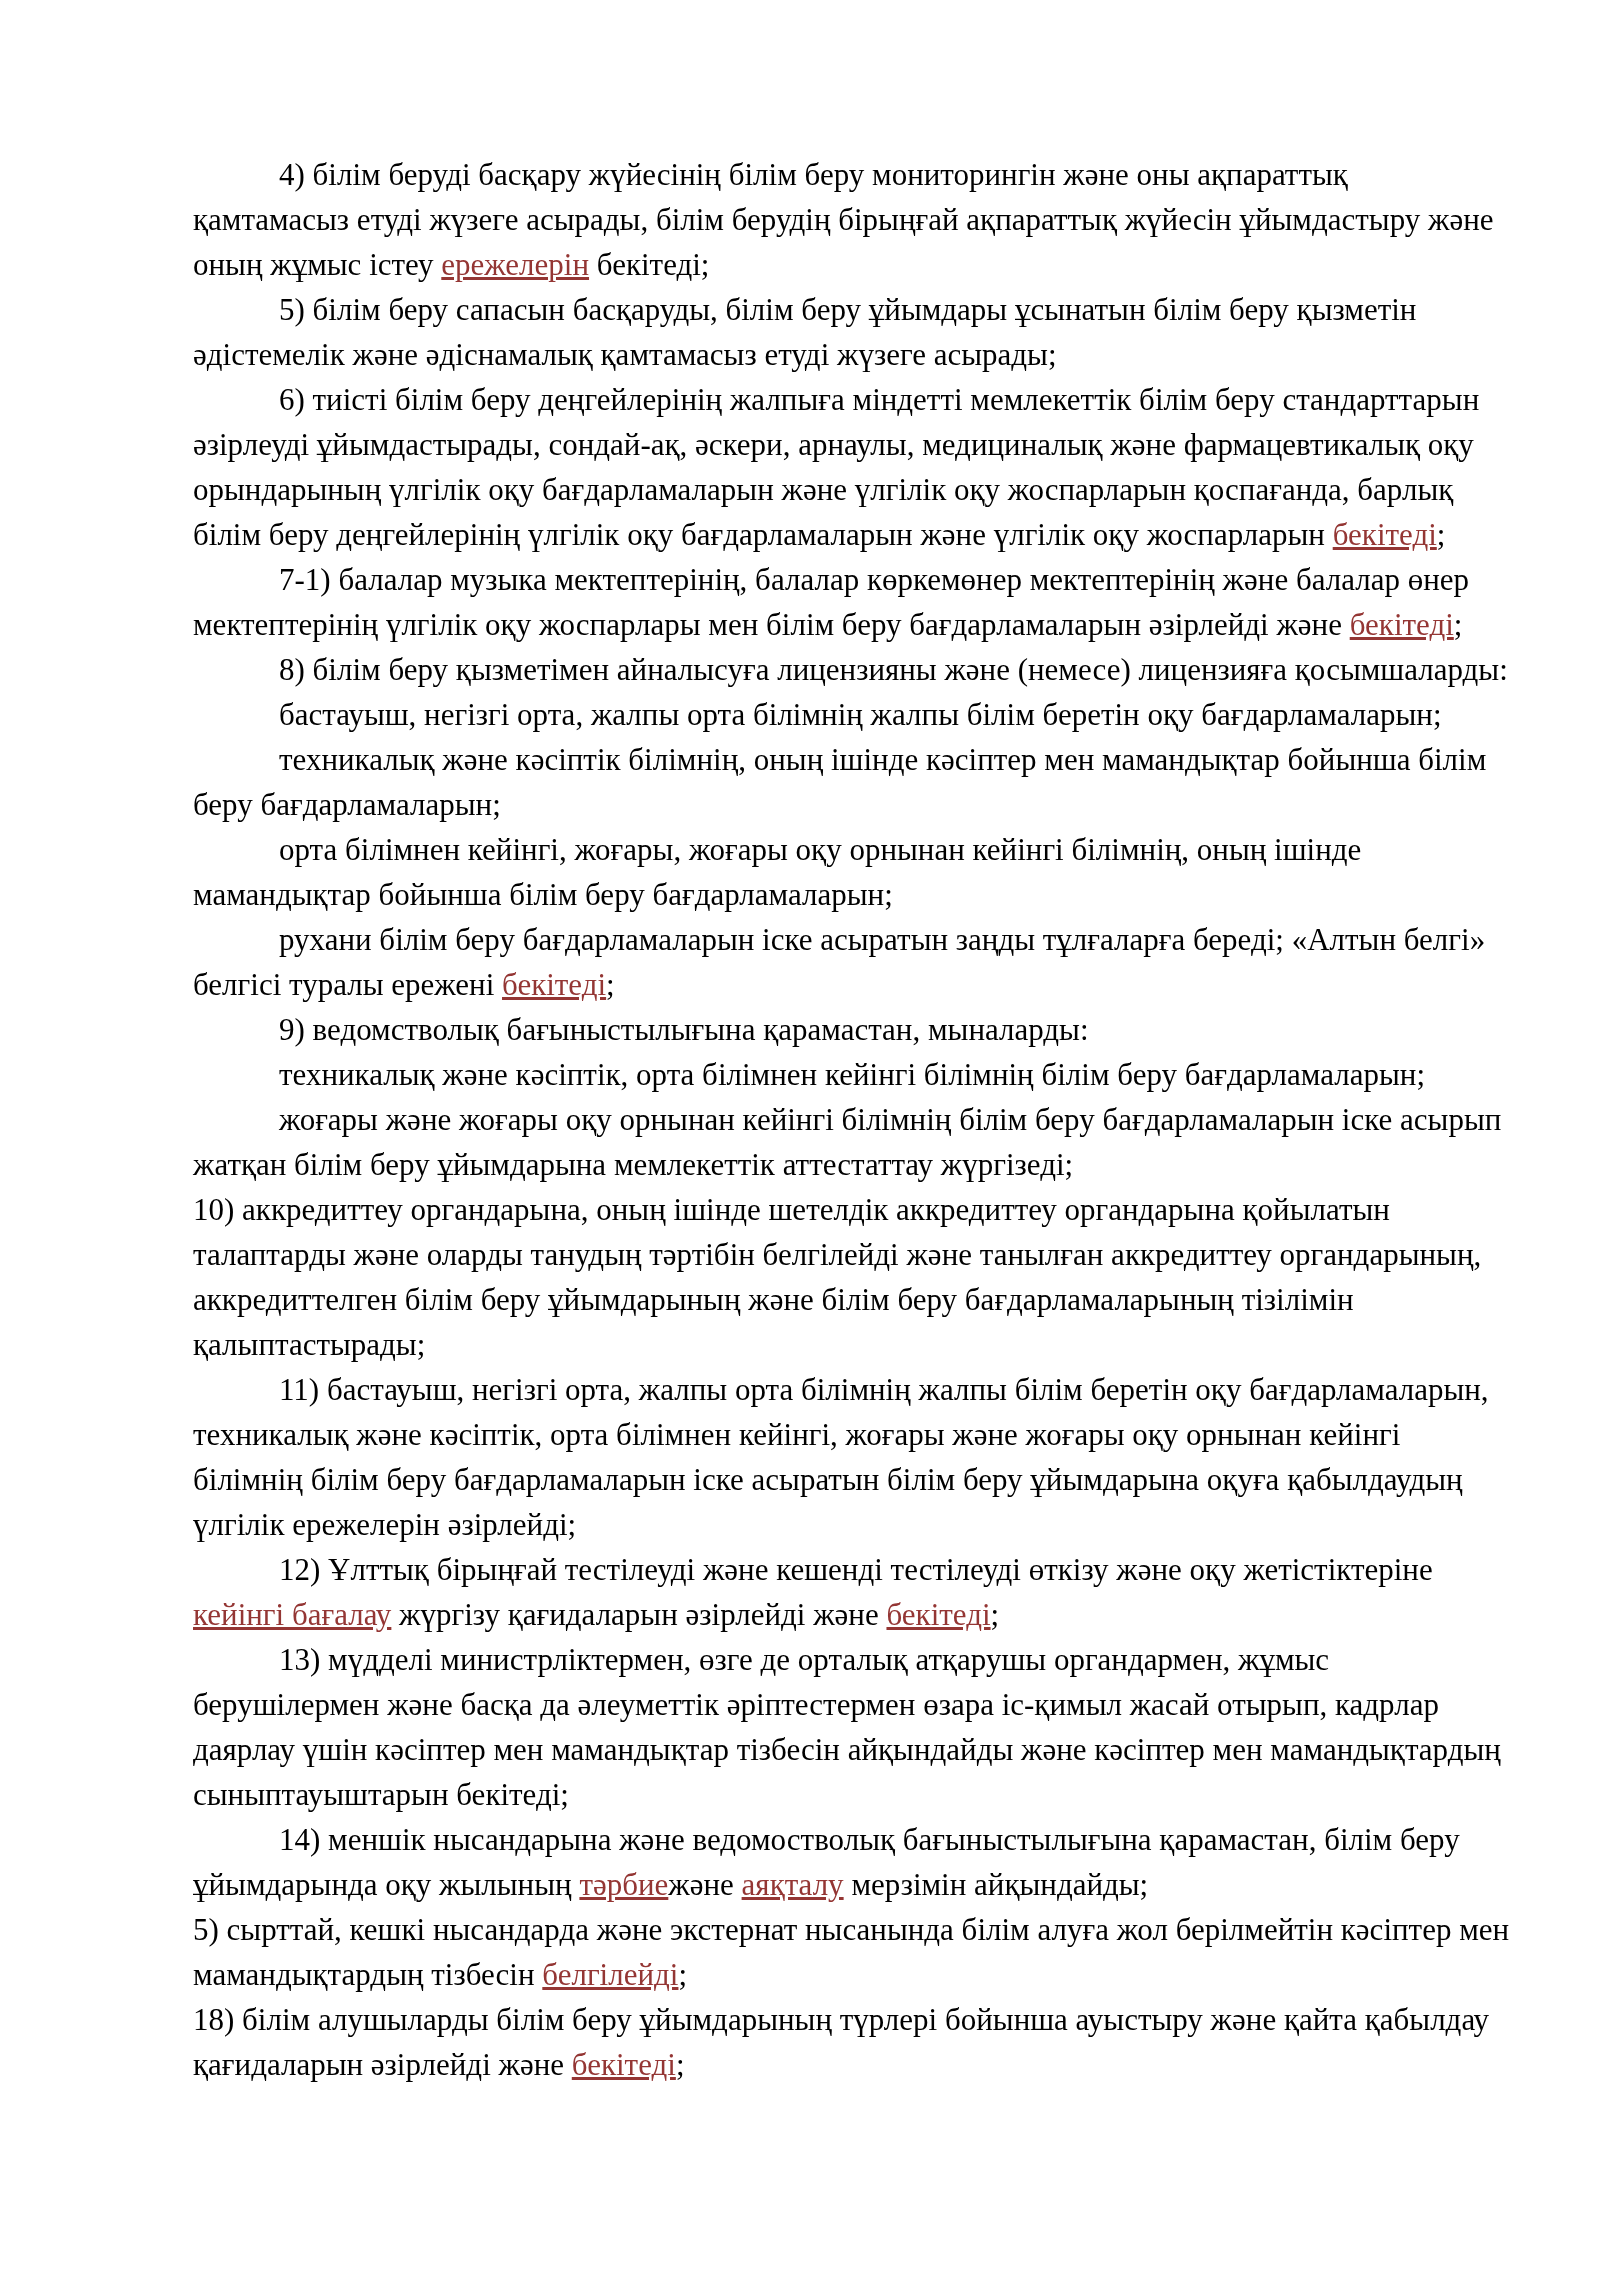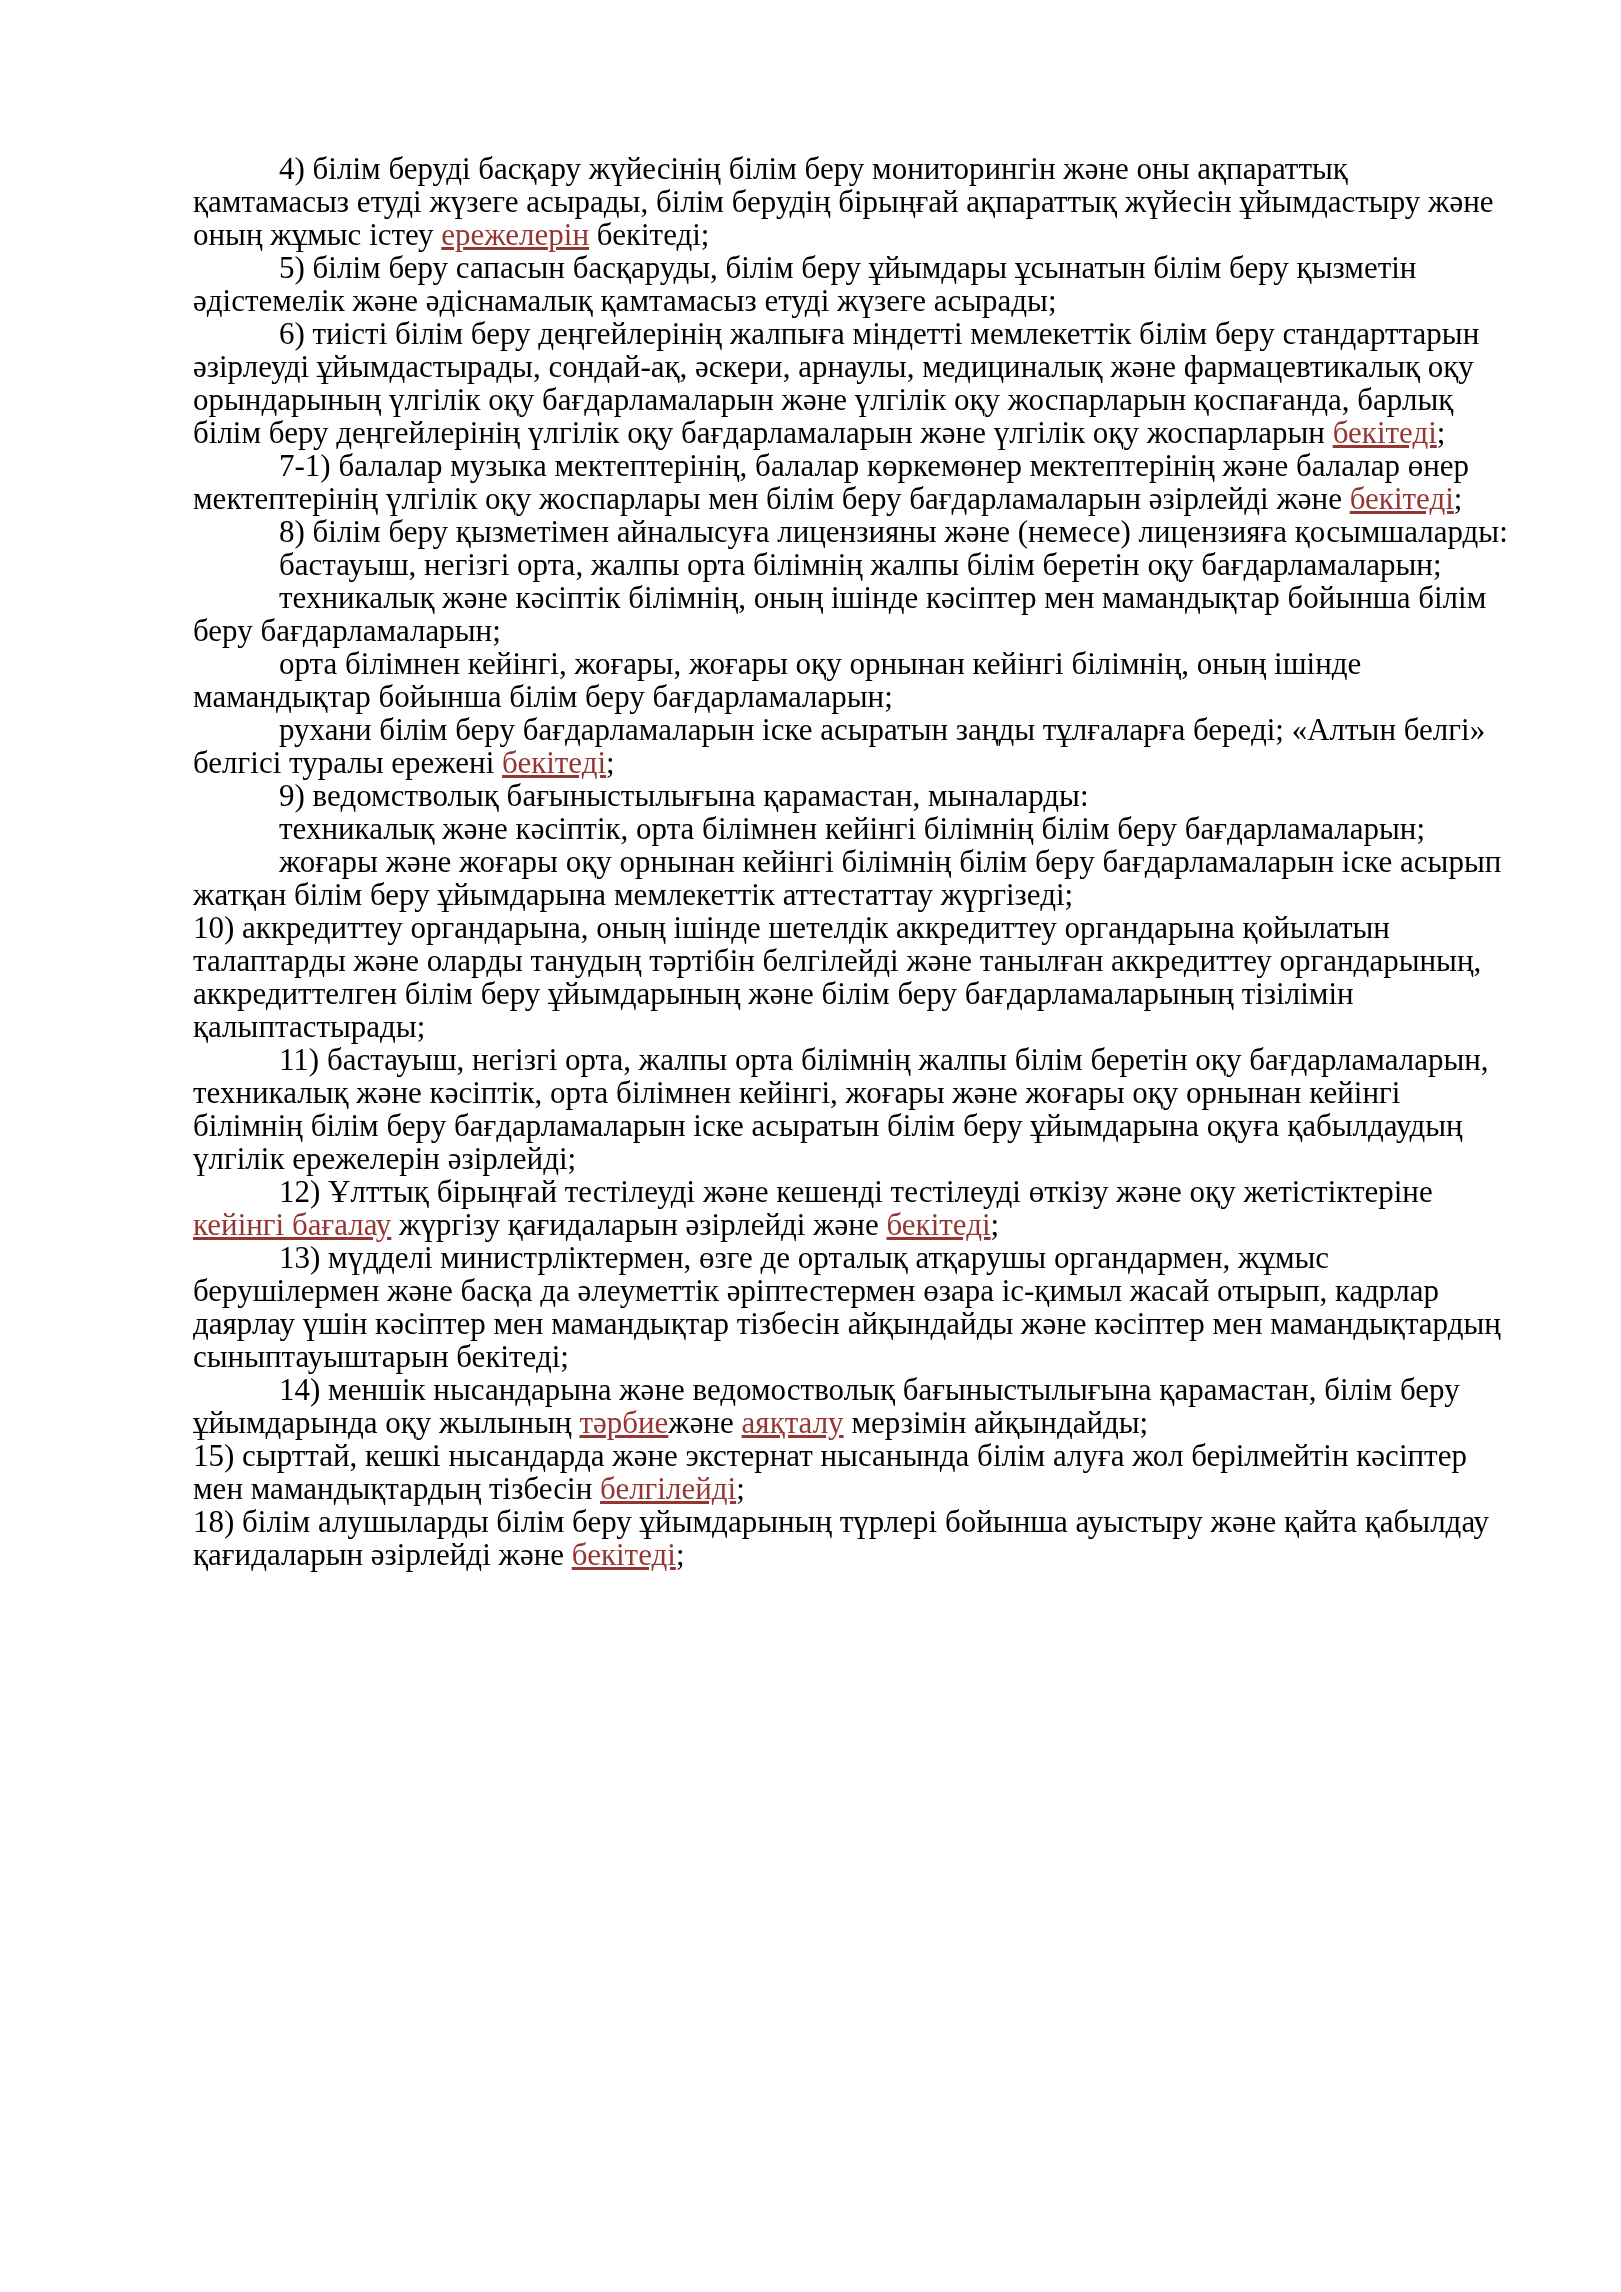--- a/index.html
+++ b/index.html
@@ -19,21 +19,21 @@
     width:1621px;height:2293px;
     background:var(--bg);
     overflow:hidden;
   }
   .doc-body{
     position:absolute;
     left:193px;
     top:152px;
     width:1318px;
     font-size:31px;
-    line-height:33px;
+    line-height:45px;
     color:var(--text);
     text-align:left;
   }
   p.para{
     margin:0;
     padding:0;
     text-indent:0;
   }
   p.para.indent{
     text-indent:86px;
@@ -60,17 +60,17 @@
       <p class="para indent"><span>орта білімнен кейінгі, жоғары, жоғары оқу орнынан кейінгі білімнің, оның ішінде мамандықтар бойынша білім беру бағдарламаларын;</span></p>
       <p class="para indent"><span>рухани білім беру бағдарламаларын іске асыратын заңды тұлғаларға береді; «Алтын белгі» белгісі туралы ережені </span><a class="doc-link">бекітеді</a><span>;</span></p>
       <p class="para indent"><span>9) ведомстволық бағыныстылығына қарамастан, мыналарды:</span></p>
       <p class="para indent"><span>техникалық және кәсіптік, орта білімнен кейінгі білімнің білім беру бағдарламаларын;</span></p>
       <p class="para indent"><span>жоғары және жоғары оқу орнынан кейінгі білімнің білім беру бағдарламаларын іске асырып жатқан білім беру ұйымдарына мемлекеттік аттестаттау жүргізеді;</span></p>
       <p class="para"><span>10) аккредиттеу органдарына, оның ішінде шетелдік аккредиттеу органдарына қойылатын талаптарды және оларды танудың тәртібін белгілейді және танылған аккредиттеу органдарының, аккредиттелген білім беру ұйымдарының және білім беру бағдарламаларының тізілімін қалыптастырады;</span></p>
       <p class="para indent"><span>11) бастауыш, негізгі орта, жалпы орта білімнің жалпы білім беретін оқу бағдарламаларын, техникалық және кәсіптік, орта білімнен кейінгі, жоғары және жоғары оқу орнынан кейінгі білімнің білім беру бағдарламаларын іске асыратын білім беру ұйымдарына оқуға қабылдаудың үлгілік ережелерін әзірлейді;</span></p>
       <p class="para indent"><span>12) Ұлттық бірыңғай тестілеуді және кешенді тестілеуді өткізу және оқу жетістіктеріне </span><a class="doc-link">кейінгі бағалау</a><span> жүргізу қағидаларын әзірлейді және </span><a class="doc-link">бекітеді</a><span>;</span></p>
       <p class="para indent"><span>13) мүдделі министрліктермен, өзге де орталық атқарушы органдармен, жұмыс берушілермен және басқа да әлеуметтік әріптестермен өзара іс-қимыл жасай отырып, кадрлар даярлау үшін кәсіптер мен мамандықтар тізбесін айқындайды және кәсіптер мен мамандықтардың сыныптауыштарын бекітеді;</span></p>
       <p class="para indent"><span>14) меншік нысандарына және ведомостволық бағыныстылығына қарамастан, білім беру ұйымдарында оқу жылының </span><a class="doc-link">тәрбие</a><span>және </span><a class="doc-link">аяқталу</a><span> мерзімін айқындайды;</span></p>
-      <p class="para"><span>15) сырттай, кешкі нысандарда және экстернат нысанында білім алуға жол берілмейтін кәсіптер мен мамандықтардың тізбесін </span><a class="doc-link">белгілейді</a><span>;</span></p>
+      <p class="para"><span>5) сырттай, кешкі нысандарда және экстернат нысанында білім алуға жол берілмейтін кәсіптер мен мамандықтардың тізбесін </span><a class="doc-link">белгілейді</a><span>;</span></p>
       <p class="para"><span>18) білім алушыларды білім беру ұйымдарының түрлері бойынша ауыстыру және қайта қабылдау қағидаларын әзірлейді және </span><a class="doc-link">бекітеді</a><span>;</span></p>
     </div>
 </div>
 
 
 </body></html>

